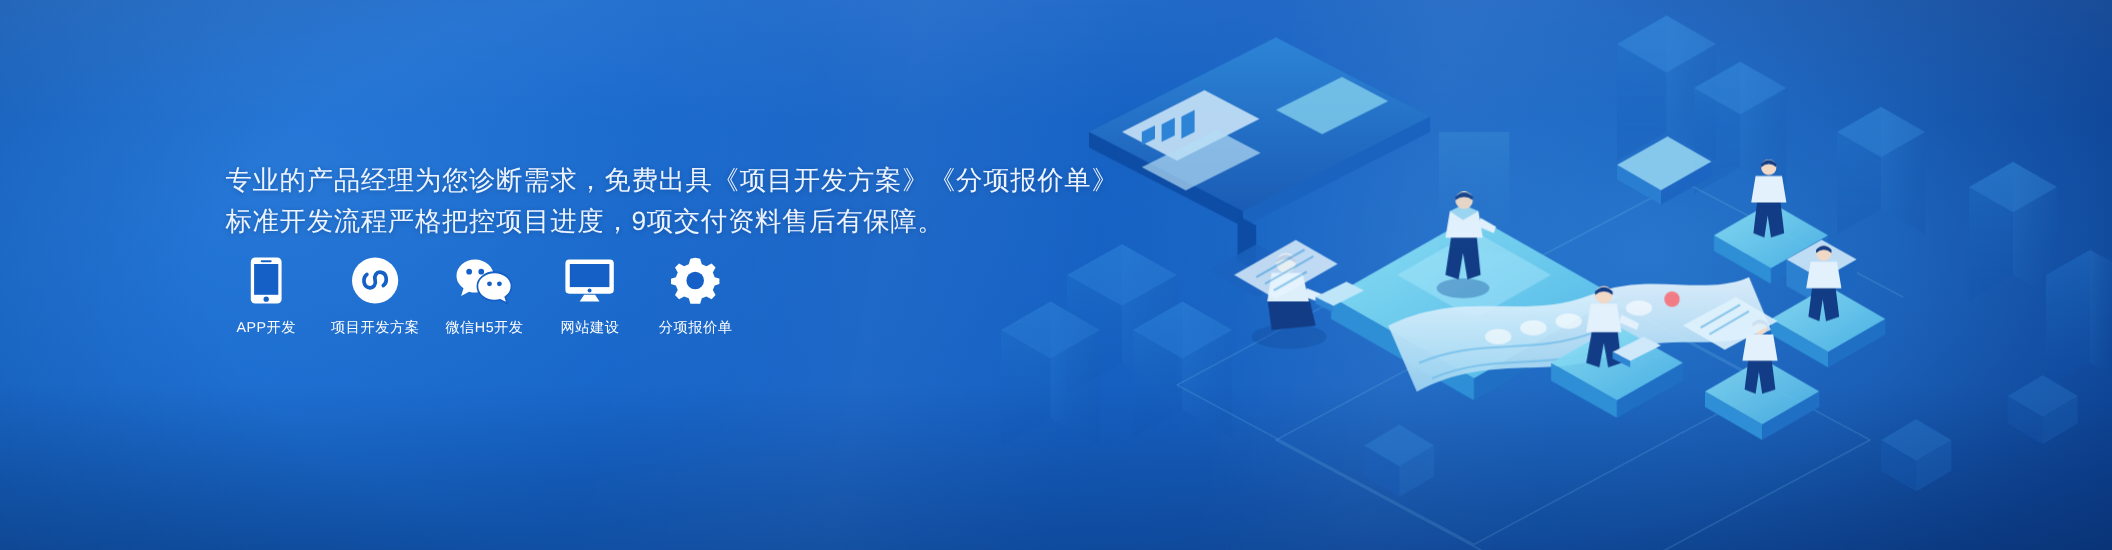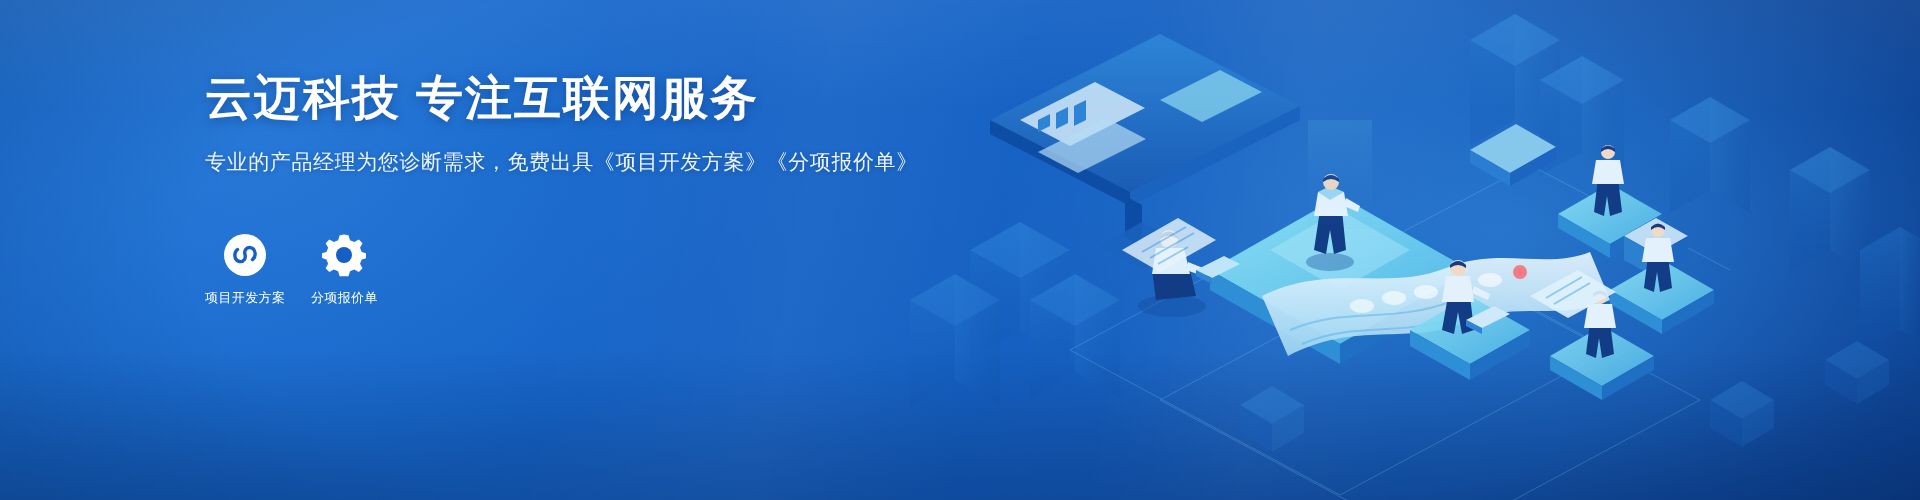--- a/index.html
+++ b/index.html
@@ -46,21 +46,21 @@
     font-size:47px;
     font-weight:bold;
     color:#ffffff;
     letter-spacing:2px;
     line-height:1.1;
     white-space:nowrap;
     text-shadow:0 2px 10px rgba(3,30,80,0.35);
   }
   .subline {
     position:absolute; left:0;
-    font-size:21px;
+    font-size:24px;
     color:#ecf4ff;
     letter-spacing:0.6px;
     white-space:nowrap;
     line-height:1.55;
     text-shadow:0 1px 5px rgba(3,30,80,0.30);
   }
   .subline.l1 { top:146px; }
   .subline.l2 { top:183px; }
 
   
@@ -333,39 +333,74 @@
 
       <path d="M398 120 L462 120 L462 230 L398 230 Z" fill="url(#glowG)" opacity="0.25"></path>
     </svg>
   </div>
 
   <div class="streaks"></div>
   <div class="vignette"></div>
 
   <div class="content">
 
-    <div class="headline">云迈科技 专注互联网服务</div>
 
     <div class="subline l1">专业的产品经理为您诊断需求，免费出具《项目开发方案》《分项报价单》</div>
 
+    <div class="subline l2">标准开发流程严格把控项目进度，9项交付资料售后有保障。</div>
 
     <div class="services">
 
+      <div class="service">
+        <span class="ico">
+          <svg width="30" height="44" viewBox="0 0 30 44" xmlns="http://www.w3.org/2000/svg">
+            <rect x="1" y="1" width="28" height="42" rx="4" ry="4" fill="#ffffff"></rect>
+            <rect x="4" y="7" width="22" height="28" fill="#1560C6"></rect>
+            <rect x="10" y="3.5" width="10" height="2" rx="1" fill="#1560C6"></rect>
+            <circle cx="15" cy="39" r="2.4" fill="#1560C6"></circle>
+          </svg>
+        </span>
+        <span class="lbl">APP开发</span>
+      </div>
 
       <div class="service">
         <span class="ico">
           <svg width="44" height="44" viewBox="0 0 44 44" xmlns="http://www.w3.org/2000/svg">
             <circle cx="22" cy="22" r="21" fill="#ffffff"></circle>
             <path d="M14.5 16.5 C10.5 19.5, 11 27.5, 16.5 28.5 C21 29.3, 23 25, 22 21.5 C21 18, 23 13.8, 27.5 14.6 C33 15.6, 33.5 23.6, 29.5 26.6" fill="none" stroke="#1560C6" stroke-width="3.4" stroke-linecap="round"></path>
           </svg>
         </span>
         <span class="lbl">项目开发方案</span>
       </div>
 
-
+      <div class="service">
+        <span class="ico">
+          <svg width="52" height="44" viewBox="0 0 52 44" xmlns="http://www.w3.org/2000/svg">
+            <path d="M18 3 C8.6 3, 1 9.6, 1 17.7 C1 22.3, 3.5 26.4, 7.4 29.1 L5.2 36 L12.4 32.2 C14.2 32.7, 16 33, 18 33 C27.4 33, 35 26.4, 35 18.3 C35 10.2, 27.4 3, 18 3 Z" fill="#ffffff"></path>
+            <circle cx="12.5" cy="14" r="2.6" fill="#1560C6"></circle>
+            <circle cx="23.5" cy="14" r="2.6" fill="#1560C6"></circle>
+            <path d="M35.5 14.5 C44 14.5, 51 20.2, 51 27.2 C51 31.2, 48.8 34.7, 45.4 37 L47.2 43 L40.8 39.7 C39.2 40.1, 37.4 40.3, 35.5 40.3 C27 40.3, 20 34.6, 20 27.2 C20 20.2, 27 14.5, 35.5 14.5 Z" fill="#ffffff" stroke="#1560C6" stroke-width="1.6"></path>
+            <circle cx="31" cy="25" r="2.2" fill="#1560C6"></circle>
+            <circle cx="40" cy="25" r="2.2" fill="#1560C6"></circle>
+          </svg>
+        </span>
+        <span class="lbl">微信H5开发</span>
+      </div>
+
+      <div class="service">
+        <span class="ico">
+          <svg width="46" height="40" viewBox="0 0 46 40" xmlns="http://www.w3.org/2000/svg">
+            <rect x="1" y="1" width="44" height="31" rx="3.5" ry="3.5" fill="#ffffff"></rect>
+            <rect x="5" y="5" width="36" height="21" fill="#1560C6"></rect>
+            <circle cx="23" cy="29" r="1.8" fill="#1560C6"></circle>
+            <path d="M14 39 L32 39 L28 33 L18 33 Z" fill="#ffffff"></path>
+          </svg>
+        </span>
+        <span class="lbl">网站建设</span>
+      </div>
 
       <div class="service">
         <span class="ico">
           <svg width="44" height="44" viewBox="0 0 44 44" xmlns="http://www.w3.org/2000/svg">
             <path d="M22 1.5 L26.6 2.4 L28.2 7.6 L32.6 9.4 L37.4 6.8 L41.2 10.6 L38.6 15.4 L40.4 19.8 L45.6 21.4 L45.6 26 L40.4 27.6 L38.6 32 L41.2 36.8 L37.4 40.6 L32.6 38 L28.2 39.8 L26.6 45 L22 45 L17.4 45 L15.8 39.8 L11.4 38 L6.6 40.6 L2.8 36.8 L5.4 32 L3.6 27.6 L-1.6 26 L-1.6 21.4 L3.6 19.8 L5.4 15.4 L2.8 10.6 L6.6 6.8 L11.4 9.4 L15.8 7.6 L17.4 2.4 Z" transform="translate(0,-1) scale(0.96) translate(1,1)" fill="#ffffff"></path>
             <circle cx="22" cy="22" r="8" fill="#1560C6"></circle>
           </svg>
         </span>
         <span class="lbl">分项报价单</span>
       </div>

